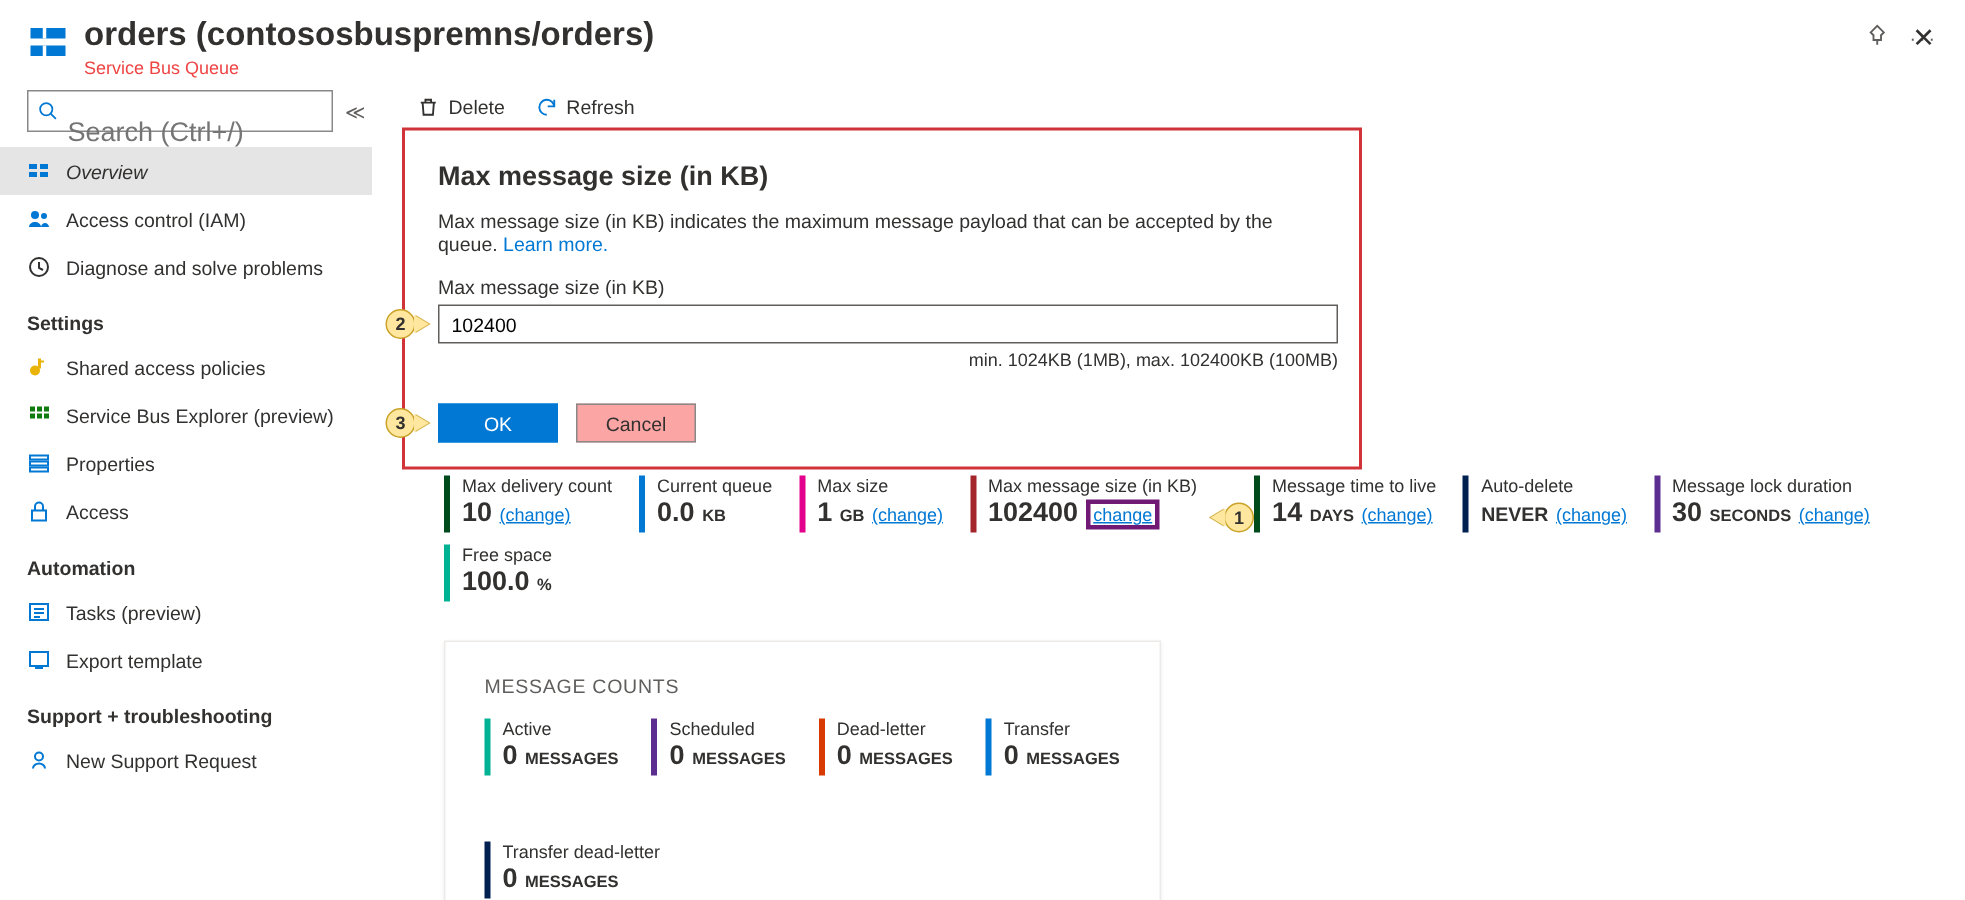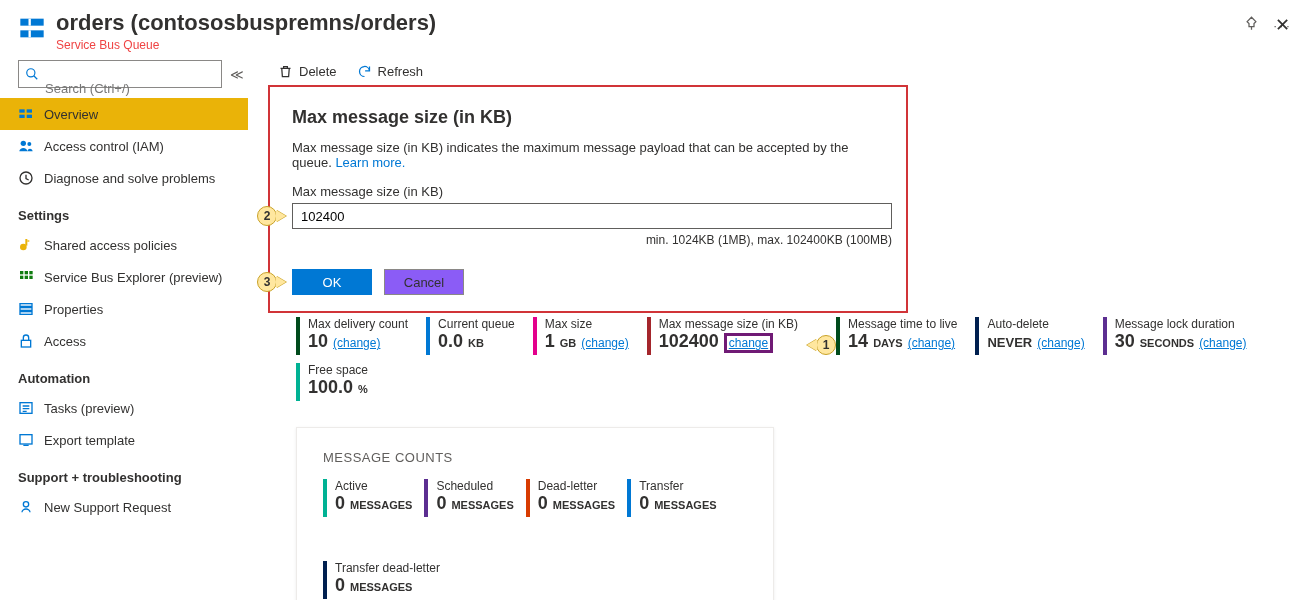--- a/index.html
+++ b/index.html
@@ -18,26 +18,26 @@
 
   
   .body { display:flex; }
   .sidebar { width:248px; flex:0 0 248px; padding:4px 0 0 0; position:relative; }
   .content { flex:1; padding:0 20px 10px 20px; position:relative; }
 
   
   .search-row { display:flex; align-items:center; padding:0 12px 10px 18px; gap:8px;}
   .search-box { display:flex; align-items:center; border:1px solid #8a8886; height:28px; width:204px; padding:0 6px; }
   .search-box svg{ flex:0 0 auto; }
-  .search-box input { border:none; outline:none; font-size:13px; flex:1; margin-left:6px; color:#8b5cf6; background:transparent;margin-top:28px;}
+  .search-box input { border:none; outline:none; font-size:18px; flex:1; margin-left:6px; color:#8b5cf6; background:transparent;margin-top:28px;}
   .collapse-chevrons { color:#605e5c; cursor:pointer; }
 
   
   .nav-item { display:flex; align-items:center; height:32px; padding:0 18px; gap:10px; cursor:pointer; }
-  .nav-item.active { background:#eab308; }
+  .nav-item.active { background:#e5e5e5;font-style:italic; }
   .nav-icn { width:16px; height:16px; flex:0 0 auto; display:flex; align-items:center; justify-content:center;}
   .nav-label { font-size:13px; color:#323130; }
   .nav-section { font-size:13px; font-weight:600; padding:14px 18px 6px 18px; color:#323130; }
 
   
   .toolbar { display:flex; align-items:center; gap:20px; padding:8px 0 8px 10px; }
   .tool-btn { display:flex; align-items:center; gap:6px; cursor:pointer; color:#323130;}
   .tool-btn svg { color:#0078d4; }
   .tool-del svg { color:#323130; }
 
@@ -51,42 +51,42 @@
   }
   .dialog-title { font-size:18px; font-weight:600; margin-bottom:12px; }
   .dialog-desc { font-size:13px; color:#323130; margin-bottom:14px; }
   .dialog-desc a { color:#0078d4; text-decoration:none; }
   .field-label { font-size:13px; margin-bottom:4px; }
   .field-input { width:600px; height:26px; border:1px solid #605e5c; padding:0 8px; font-size:13px; }
   .field-hint { text-align:right; width:600px; font-size:12px; color:#323130; margin-top:4px; }
   .btn-row { margin-top:22px; display:flex; gap:12px; }
   .btn { height:26px; min-width:80px; display:inline-flex; align-items:center; justify-content:center; font-size:13px; cursor:pointer; padding:0 16px;}
   .btn-primary { background:#0078d4; color:#fff; border:1px solid #0078d4; font-weight:400;}
-  .btn-default { background:#8b5cf6; color:#323130; border:1px solid #8a8886; }
+  .btn-default { background:#fca5a5; color:#323130; border:1px solid #8a8886; }
 
   
   .essentials { display:flex; flex-wrap:wrap; margin-top:4px; margin-left:28px; gap:0; }
   .metric { display:flex; margin-right:18px; margin-bottom:8px; }
   .metric-bar { width:4px; height:38px; margin-right:8px; }
   .metric-texts .m-label { font-size:12px; color:#323130; white-space:nowrap;}
   .metric-texts .m-value { font-size:18px; font-weight:600; white-space:nowrap;}
   .m-unit { font-size:11px; font-weight:600; }
   .m-change { font-size:12px; color:#0078d4; font-weight:400; }
   .red-box { border:3px solid #701a75; padding:0 2px; }
 
   
   .callout { position:absolute; display:flex; align-items:center; z-index:10; }
   .callout .bubble { background:#ffe79f; border:1px solid #c9a227; border-radius:10px; height:20px; min-width:20px; padding:0 5px; display:flex; align-items:center; justify-content:center; font-size:12px; font-weight:600; color:#323130;}
   .callout .tri-r { width:0;height:0;border-top:6px solid transparent;border-bottom:6px solid transparent;border-left:10px solid #ffe79f; margin-left:-1px; filter: drop-shadow(1px 0 0 #c9a227);}
   .callout .tri-l { width:0;height:0;border-top:6px solid transparent;border-bottom:6px solid transparent;border-right:10px solid #ffe79f; margin-right:-1px; filter: drop-shadow(-1px 0 0 #c9a227);}
 
   
   .card { border:1px solid #edebe9; box-shadow:0 1px 3px rgba(0,0,0,0.08); padding:22px 26px; margin-top:18px; margin-left:28px; width:478px; }
   .card-title { font-size:13px; letter-spacing:0.5px; color:#605e5c; margin-bottom:14px; font-weight:400;}
-  .counts { display:flex; flex-wrap:wrap; gap:22px 12px;}
+  .counts { display:flex; flex-wrap:wrap; gap:22px 22px;}
   .count { display:flex; }
   .count-bar { width:4px; height:38px; margin-right:8px;}
   .c-label { font-size:12px;}
   .c-val { font-size:18px; font-weight:600;}
   .c-unit { font-size:11px; font-weight:600;}
 
 </style>
 </head>
 <body>
 

